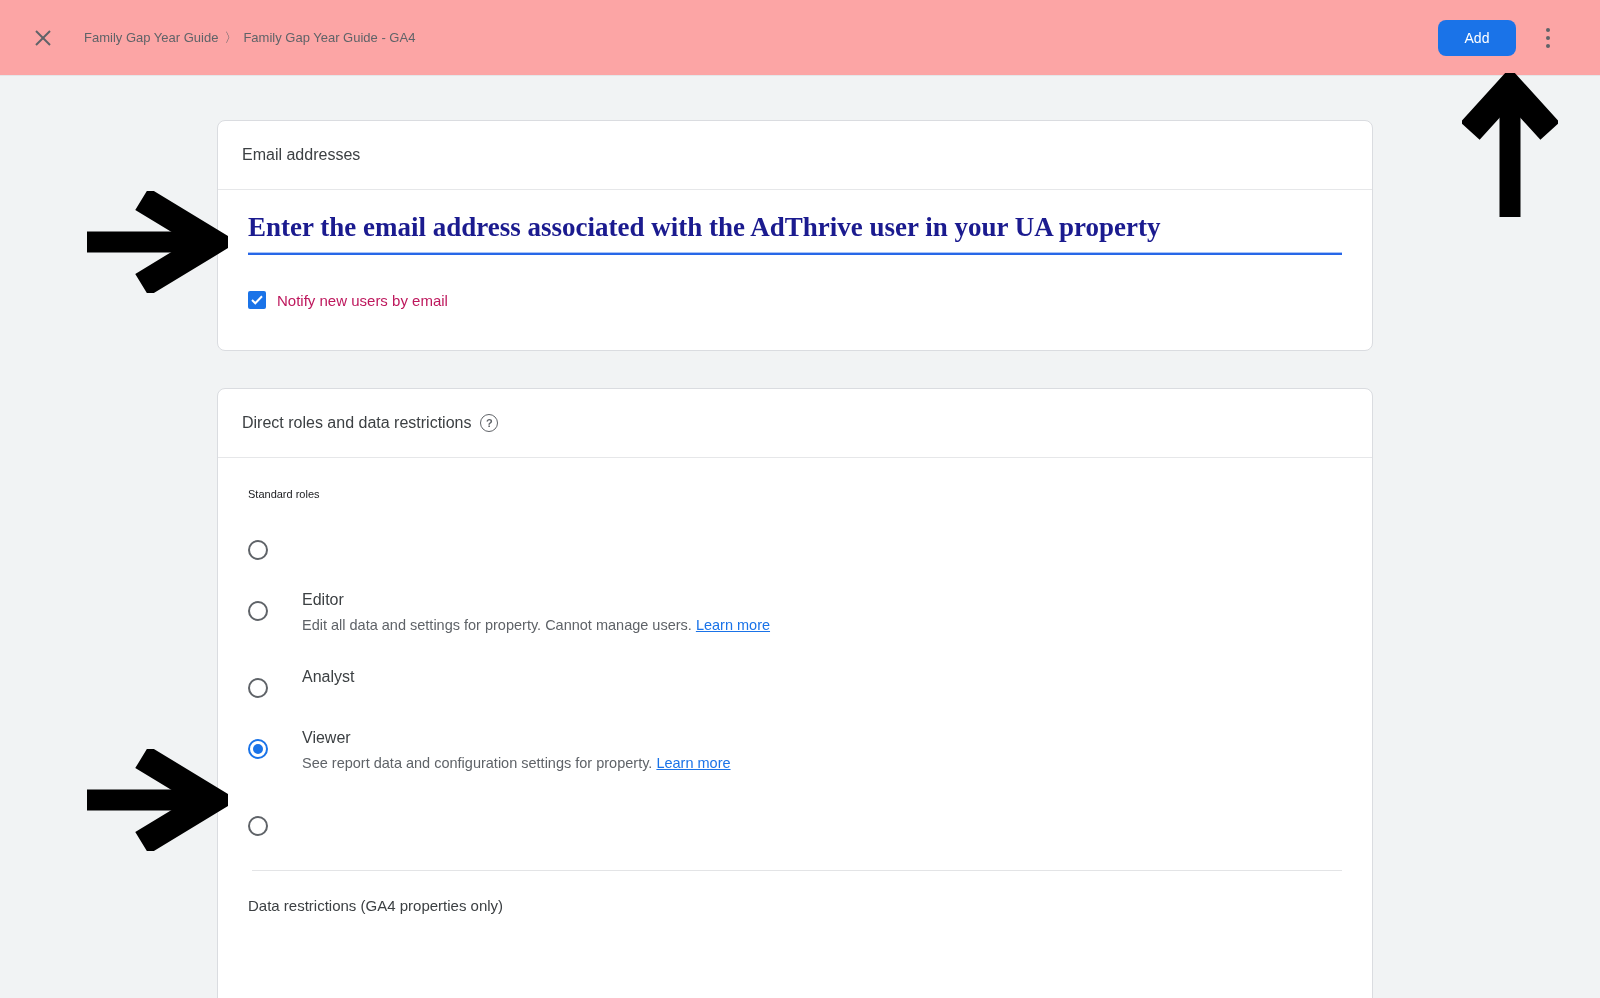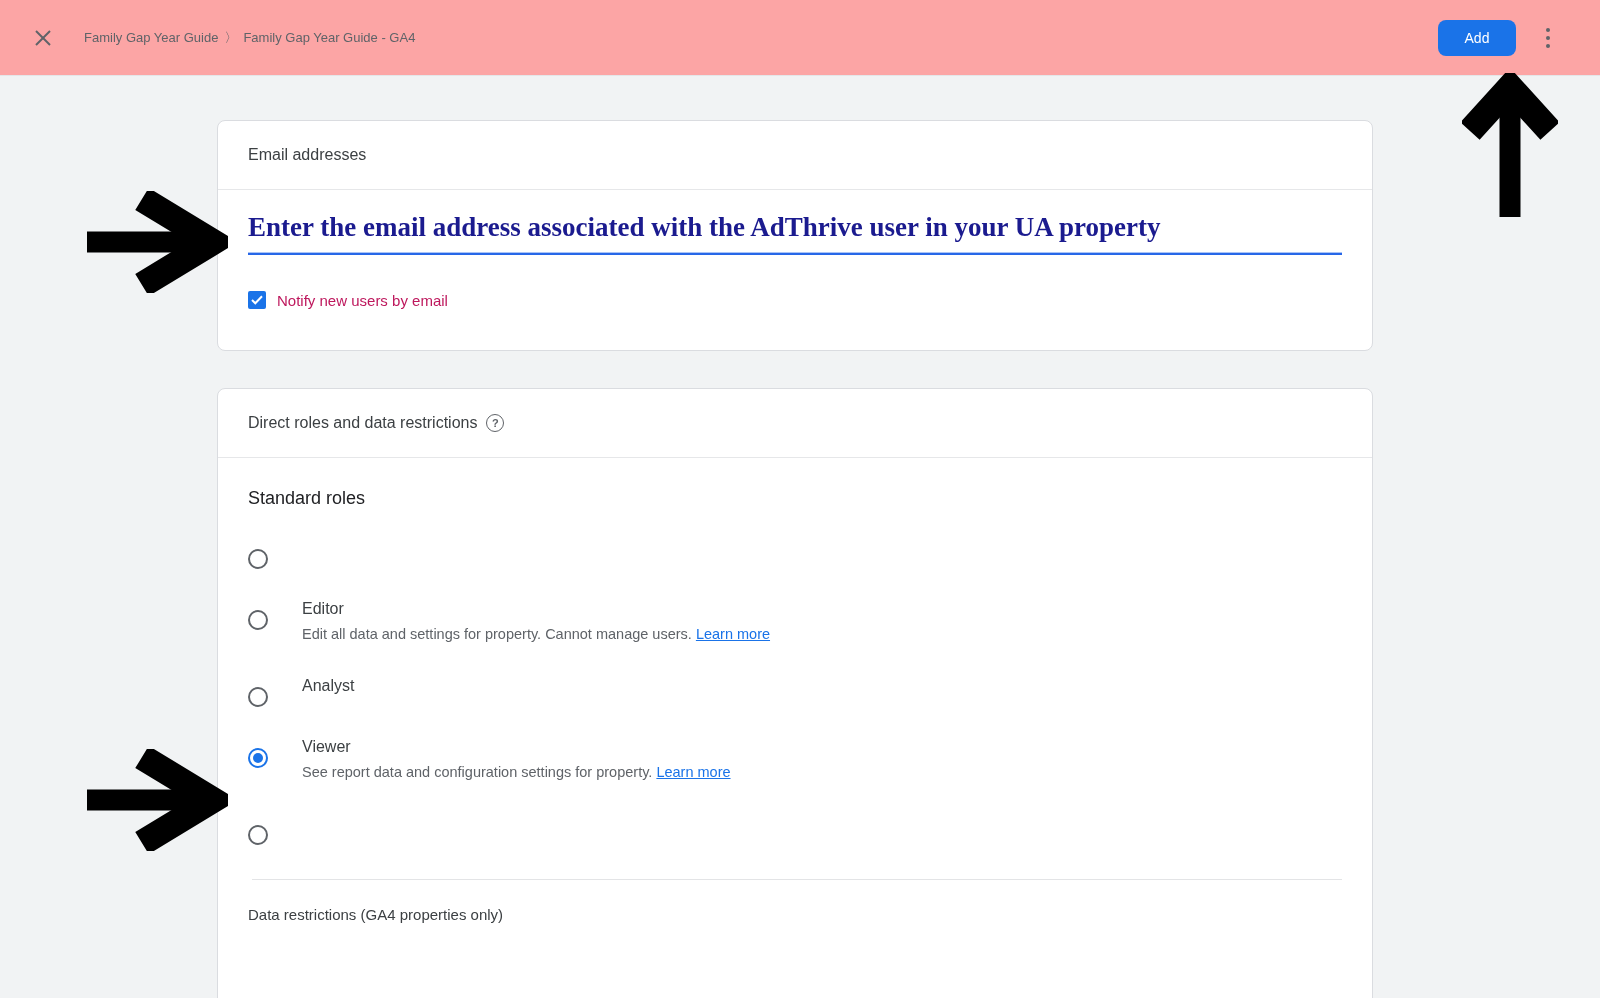--- a/index.html
+++ b/index.html
@@ -18,38 +18,38 @@
   .add-btn{margin-left:auto;background:var(--accent,#1a73e8);color:#fff;border:none;border-radius:8px;
            width:78px;height:36px;font-size:14px;font-weight:500;font-family:inherit;cursor:pointer;}
   .kebab{margin-left:26px;display:flex;flex-direction:column;gap:4px;padding:4px;cursor:pointer;}
   .kebab span{width:4px;height:4px;border-radius:50%;background:var(--muted,#5f6368);}
 
   
   .card{position:absolute;left:217px;width:1156px;background:#fff;border:1px solid var(--border,#dadce0);
         border-radius:8px;box-sizing:border-box;}
   .card-email{top:120px;height:231px;}
   .card-roles{top:388px;height:680px;}
-  .card-header{height:68px;display:flex;align-items:center;padding:0 30px;
+  .card-header{height:68px;display:flex;align-items:center;padding:0 24px;
                border-bottom:1px solid #e6e7e9;font-size:16px;color:#3c4043;}
 
   .email-body{padding:22px 30px 0;}
   .email-annotation{font-family:"Liberation Serif","DejaVu Serif",serif;font-weight:700;
                     font-size:27px;color:var(--annot,#1b1b8f);white-space:nowrap;}
   .email-underline{margin-top:9px;height:3px;
                    background:linear-gradient(180deg,#aac4f6 0%,#aac4f6 34%,#2767e8 34%,#2767e8 100%);}
   .notify-row{margin-top:36px;display:flex;align-items:center;gap:11px;}
   .checkbox{width:18px;height:18px;border-radius:2px;box-sizing:border-box;border:2px solid #5f6368;
             background:#fff;display:flex;align-items:center;justify-content:center;cursor:pointer;}
   .checkbox svg{display:none;}
   .checkbox.checked{background:var(--accent,#1a73e8);border:none;}
   .checkbox.checked svg{display:block;}
   .notify-label{font-size:15px;color:#be185d;}
 
   .roles-body{padding:30px 30px 0;}
-  .section-label{font-size:18px;color:var(--ink,#202124);}
+  .section-label{font-size:11px;color:var(--ink,#202124);}
   .roles-list{margin-top:27px;}
   .role-row{display:flex;gap:34px;margin-bottom:28px;}
   .radio{flex:0 0 auto;width:20px;height:20px;border:2px solid #5f6368;border-radius:50%;
          box-sizing:border-box;background:#fff;position:relative;margin-top:13px;cursor:pointer;}
   .radio.checked{border-color:var(--accent,#1a73e8);}
   .radio.checked::after{content:"";position:absolute;inset:3px;border-radius:50%;background:var(--accent,#1a73e8);}
   .role-name{font-size:16px;color:#3c4043;line-height:24px;}
   .role-desc{font-size:14.5px;color:var(--muted,#5f6368);line-height:23px;margin-top:2px;}
   .learn-more{color:var(--accent,#1a73e8);text-decoration:underline;cursor:pointer;}
   .roles-divider{border:none;border-top:1px solid #e3e4e6;margin:34px 0 0 4px;}

